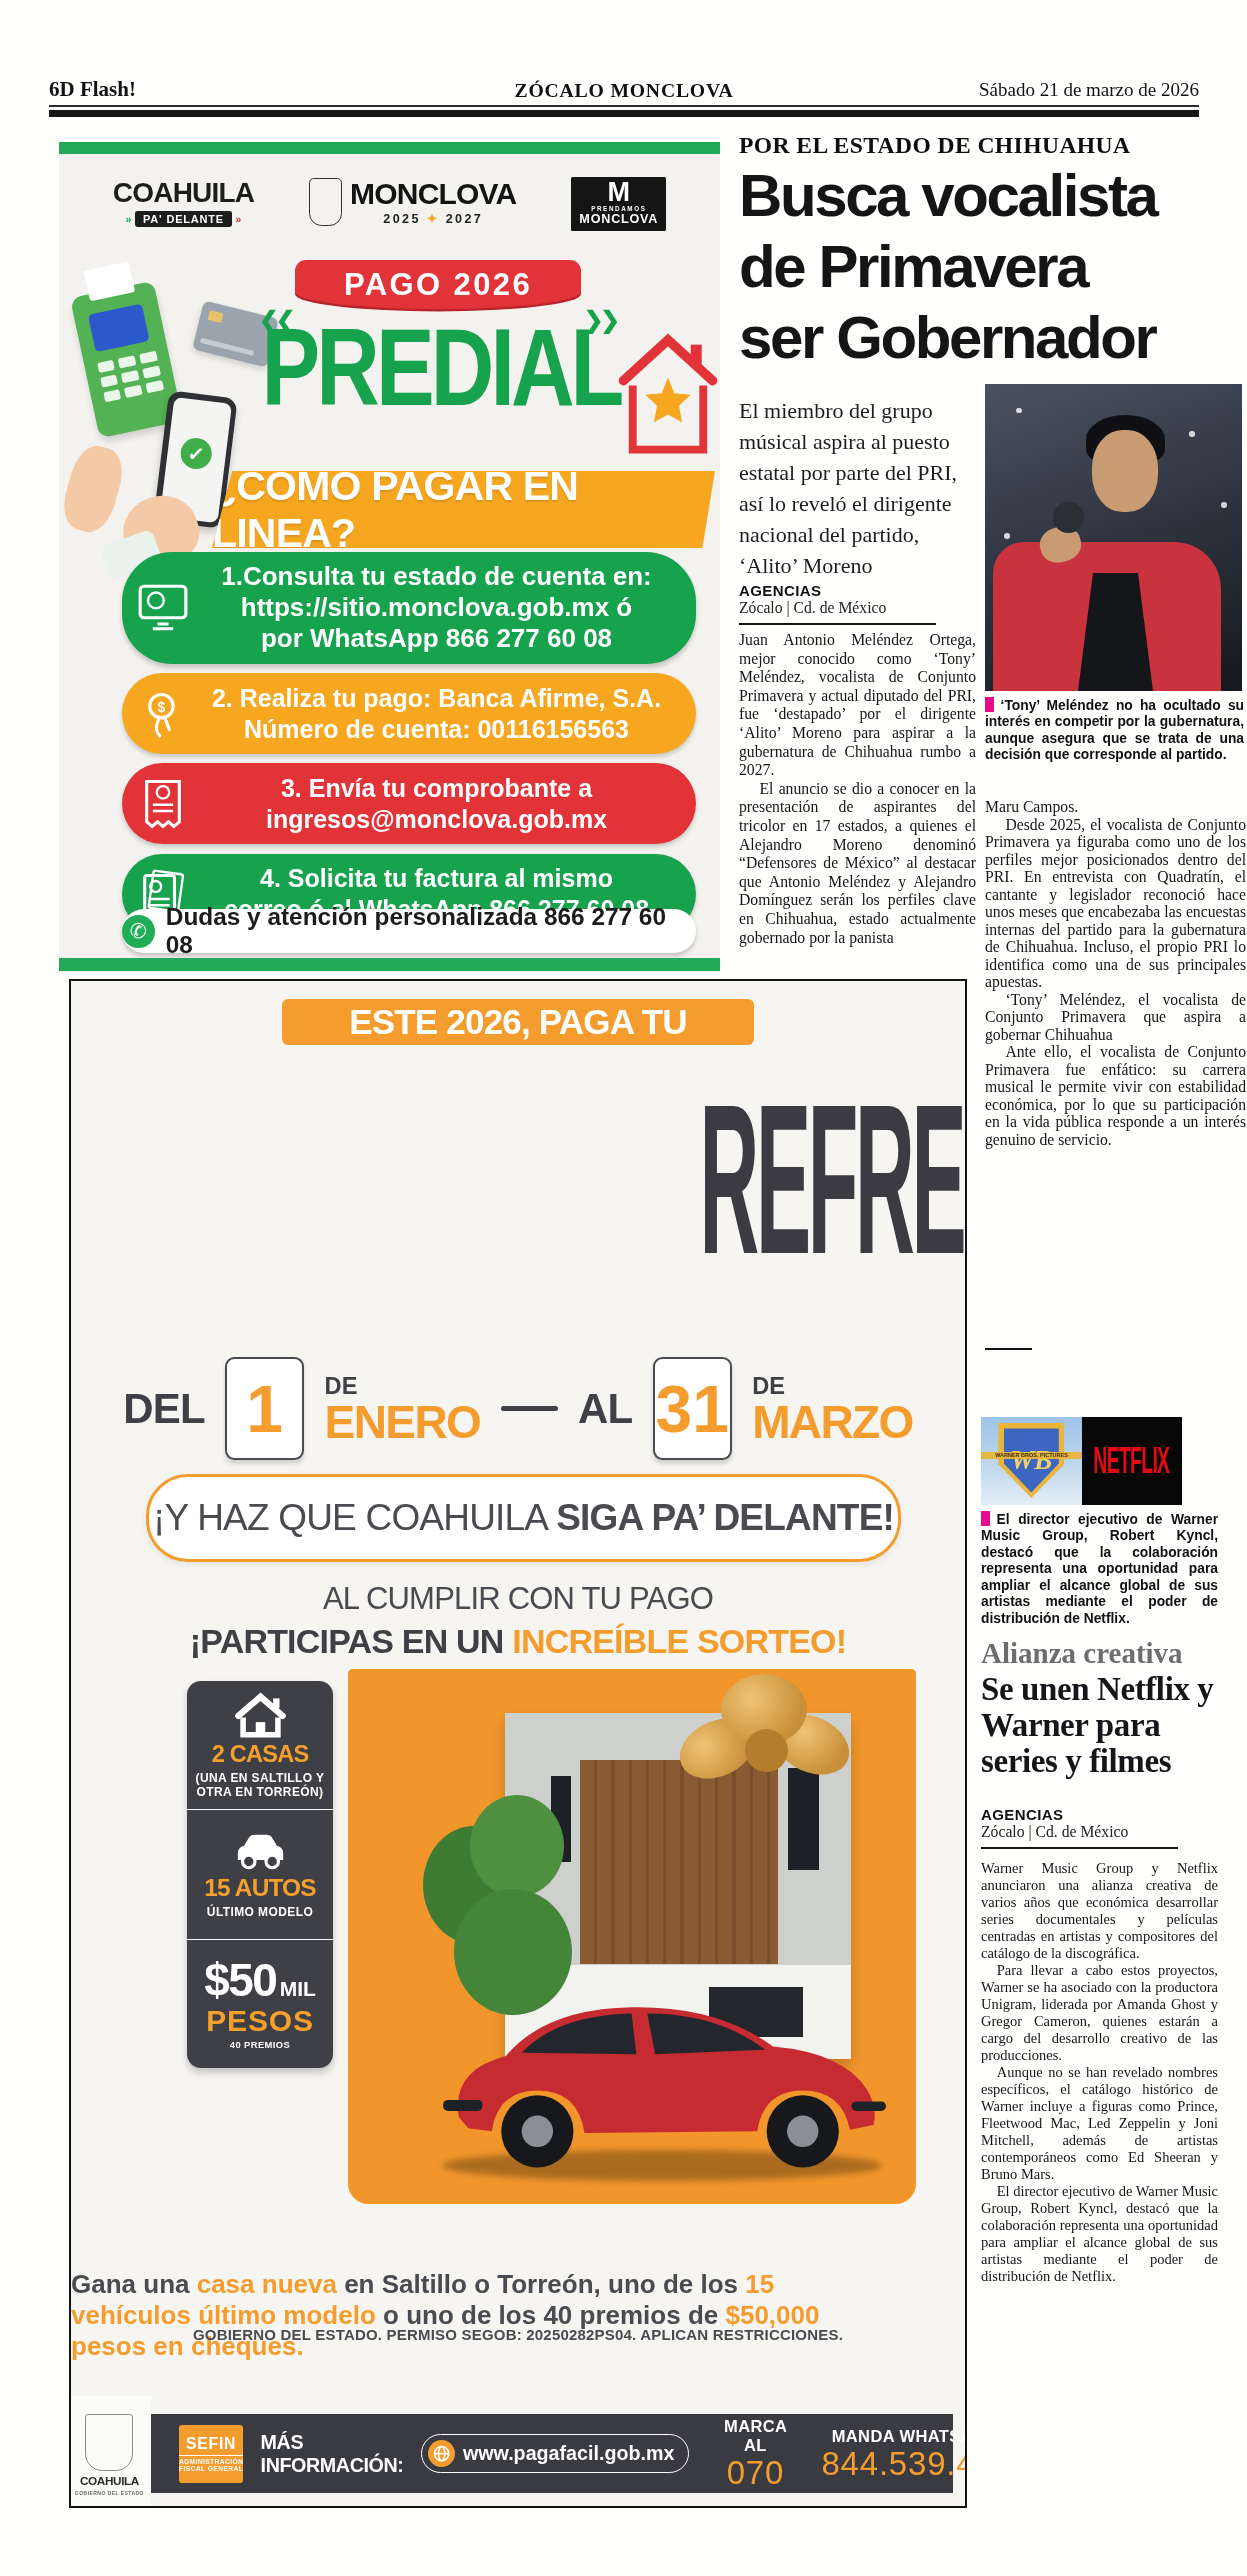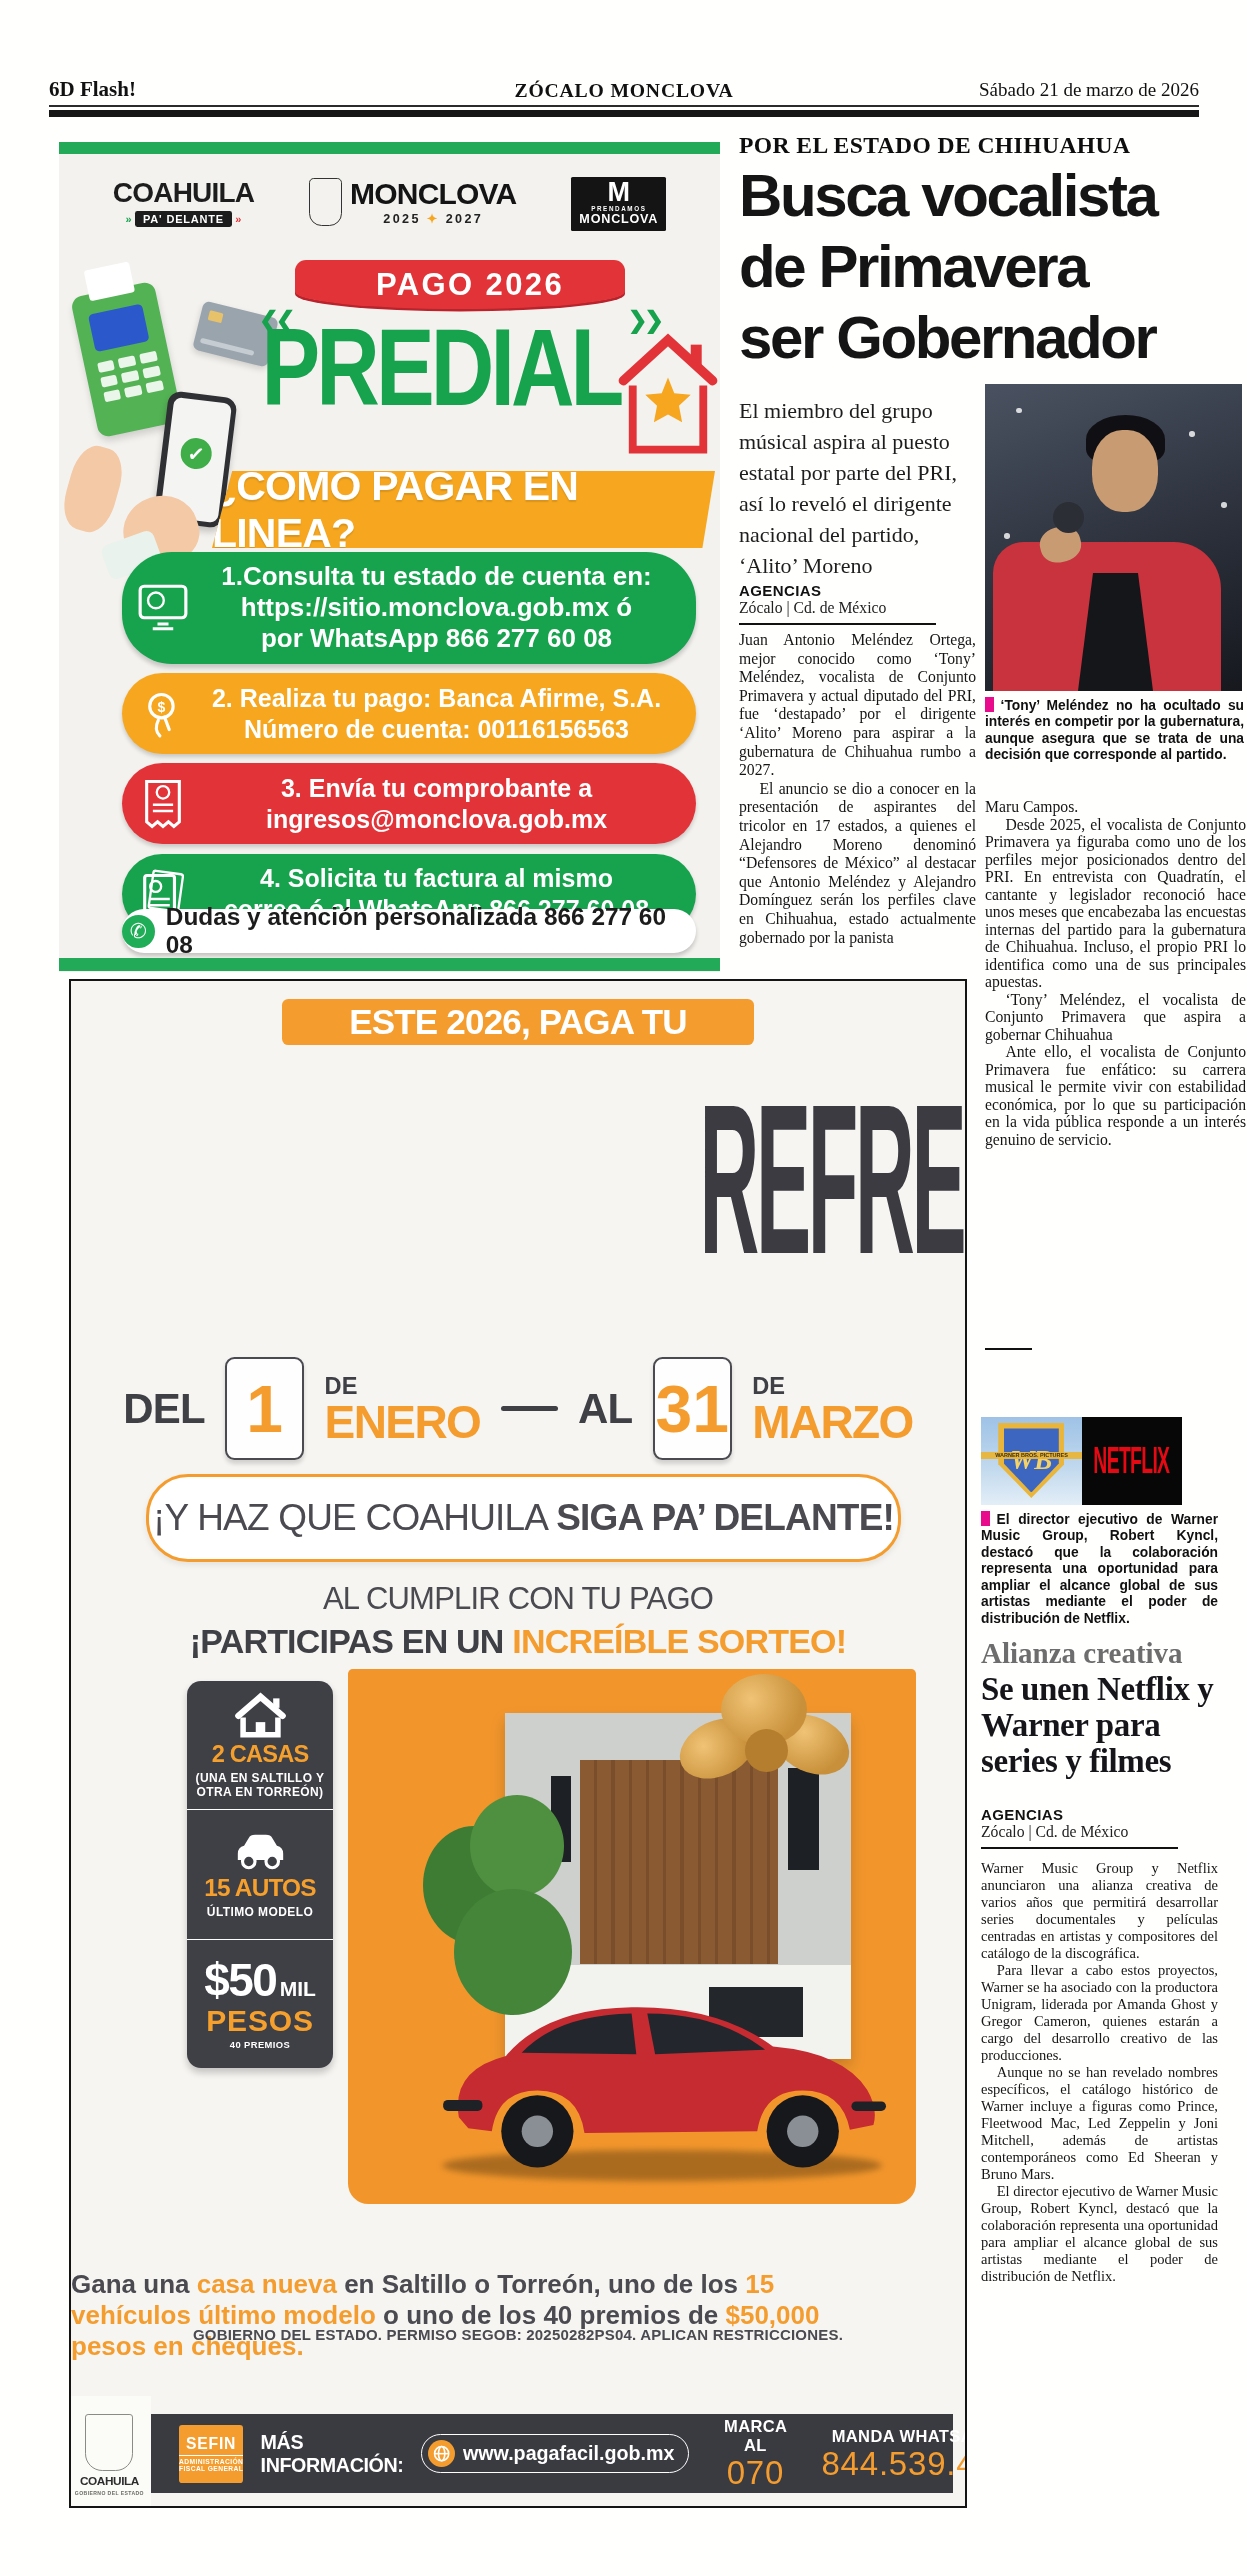--- a/index.html
+++ b/index.html
@@ -54,22 +54,22 @@
   .chev{color:#17a24e;font-weight:bold;font-size:11px;}
   .chev.red{color:#e23438;}
   .mv-shield{width:31px;height:46px;border:1.6px solid #333;border-radius:4.7px 4.7px 12.6px 12.6px;margin-right:7.9px;}
   .mv-name{font-weight:bold;font-size:30px;color:#141414;letter-spacing:-0.8px;}
   .mv-years{font:bold 12.6px "Liberation Sans",sans-serif;color:#222;letter-spacing:2.4px;}
   .mv-star{color:#f6a71f;}
   .pm-box{background:#141414;color:#fff;text-align:center;padding:3.1px 7.9px 4.7px;border-radius:1.6px;}
   .pm-m{font-weight:bold;font-size:27px;line-height:25px;}
   .pm-l1{font:bold 6.3px "Liberation Sans",sans-serif;letter-spacing:1.6px;}
   .pm-l2{font-weight:bold;font-size:12.6px;letter-spacing:0.8px;}
-  .pago-ribbon{left:236px;top:118px;width:310px;height:49px;background:#e23438;border-radius:11px 11px 50% 50%/11px 11px 17.3px 17.3px;
-      display:flex;align-items:center;justify-content:center;font-weight:bold;font-size:31px;color:#fff;letter-spacing:2.4px;box-shadow:0 2.4px 0 #b9242c;padding-left:20px;}
+  .pago-ribbon{left:236px;top:118px;width:286px;height:49px;background:#e23438;border-radius:11px 11px 50% 50%/11px 11px 17.3px 17.3px;
+      display:flex;align-items:center;justify-content:center;font-weight:bold;font-size:31px;color:#fff;letter-spacing:2.4px;box-shadow:0 2.4px 0 #b9242c;}
   .rib-chev{position:absolute;top:46px;font-weight:bold;font-size:23.6px;color:#17a24e;letter-spacing:-3.1px;}
   .predial-title{left:197px;top:162px;width:370px;text-align:center;font-weight:bold;font-size:88px;color:#17a24e;letter-spacing:-3.9px;transform:scaleY(1.25);transform-origin:top;}
   .q-banner{left:153px;top:329px;width:503px;height:77px;background:#f6a71f;clip-path:polygon(4% 0,100% 0,97.5% 100%,0 100%);
       display:flex;align-items:center;justify-content:center;font-weight:bold;font-size:41px;color:#fff;letter-spacing:-0.8px;text-shadow:0 1.6px 1.6px rgba(0,0,0,.12);}
   .steps{left:63px;top:410px;width:574px;display:flex;flex-direction:column;gap:9.4px;}
   .pill{border-radius:50px;display:flex;align-items:center;color:#fff;box-shadow:0 3.1px 4.7px rgba(0,0,0,.18);}
   .pill .ic{flex:0 0 82px;display:flex;align-items:center;justify-content:center;}
   .pill .tx{flex:1;text-align:center;font-weight:bold;font-size:25px;line-height:31px;padding:9.4px 27px 9.4px 0;}
   .dudas{left:63px;top:767px;width:574px;height:44px;background:#fff;border-radius:25px;box-shadow:0 3.1px 4.7px rgba(0,0,0,.2);
       display:flex;align-items:center;justify-content:center;gap:11px;}
@@ -504,21 +504,21 @@
     <div class="abs a2-kicker">Alianza creativa</div>
     <div class="abs a2-headline">Se unen Netflix y Warner para series y filmes</div>
 
     <div class="abs" style="left:0;top:391px;">
       <div class="byline">AGENCIAS</div>
       <div class="dateline">Zócalo | Cd. de México</div>
       <div class="byrule" style="margin-top:6.3px;"></div>
     </div>
 
     <div class="abs a2-body bodycol just">
-      <p>Warner Music Group y Netflix anunciaron una alianza creativa de varios años que permitirá desarrollar series documentales y películas centradas en artistas y compositores del catálogo de la discográfica.</p>
+      <p>Warner Music Group y Netflix anunciaron una alianza creativa de varios años que económica desarrollar series documentales y películas centradas en artistas y compositores del catálogo de la discográfica.</p>
       <p class="ind">Para llevar a cabo estos proyectos, Warner se ha asociado con la productora Unigram, liderada por Amanda Ghost y Gregor Cameron, quienes estarán a cargo del desarrollo creativo de las producciones.</p>
       <p class="ind">Aunque no se han revelado nombres específicos, el catálogo histórico de Warner incluye a figuras como Prince, Fleetwood Mac, Led Zeppelin y Joni Mitchell, además de artistas contemporáneos como Ed Sheeran y Bruno Mars.</p>
       <p class="ind">El director ejecutivo de Warner Music Group, Robert Kyncl, destacó que la colaboración representa una oportunidad para ampliar el alcance global de sus artistas mediante el poder de distribución de Netflix.</p>
     </div>
   </div>
 
 </div>
 
 
 </body></html>

